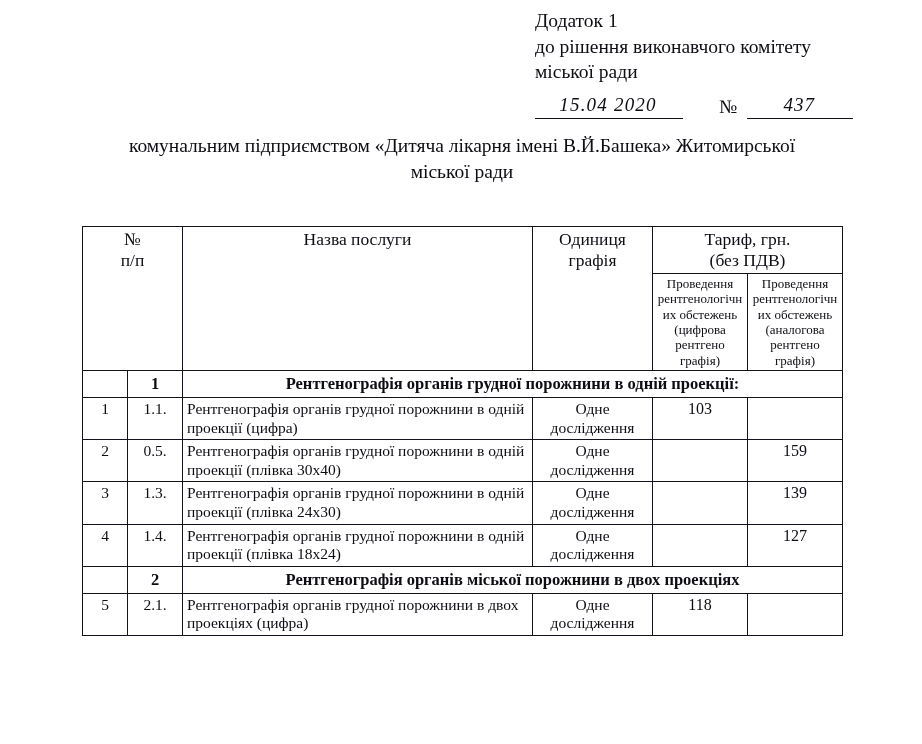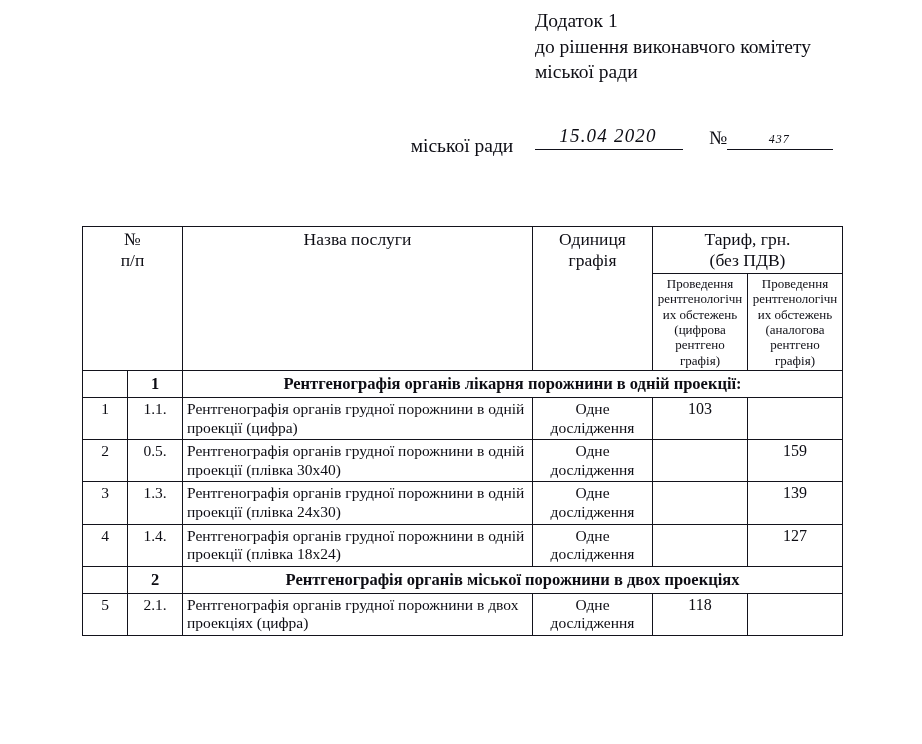--- a/index.html
+++ b/index.html
@@ -31,45 +31,45 @@
     font-size: 19.5px;
     line-height: 1.32;
   }
   .header-block .line {
     white-space: nowrap;
   }
   .date-row {
     margin-top: 7px;
     display: flex;
     align-items: flex-end;
+    gap: 10px;
     position: relative;
   }
   .date-hand {
     font-family: "Liberation Serif", serif;
     font-style: italic;
     font-size: 19px;
     letter-spacing: 1.2px;
     border-bottom: 1.4px solid #11111a;
     padding: 0 4px 1px 2px;
     min-width: 142px;
     text-align: center;
   }
   .no-label {
     font-size: 19px;
     padding-left: 26px;
   }
   .no-hand {
     font-style: italic;
-    font-size: 12px;
+    font-size: 19px;
     letter-spacing: 1px;
     border-bottom: 1.4px solid #11111a;
     padding: 0 6px 1px 4px;
     min-width: 96px;
     text-align: center;
-    margin-top: 40px;
   }
 
   
   .title {
     position: absolute;
     top: 133px;
     left: 62px;
     width: 800px;
     text-align: center;
     font-size: 19.5px;
@@ -159,20 +159,21 @@
     <div class="line">до рішення виконавчого комітету</div>
     <div class="line">міської ради</div>
     <div class="date-row">
       <span class="date-hand">15.04 2020</span>
       <span class="no-label">№</span>
       <span class="no-hand">437</span>
     </div>
   </div>
 
   <div class="title">
+    <div>комунальним підприємством «Дитяча лікарня імені В.Й.Башека» Житомирської</div>
     <div>міської ради</div>
   </div>
 
   <table class="tariff">
     <colgroup>
       <col class="c-num">
       <col class="c-idx">
       <col class="c-name">
       <col class="c-unit">
       <col class="c-p1">
@@ -197,21 +198,21 @@
       <tr>
         <th class="head-sub">Проведення рентгенологічн их обстежень (цифрова рентгено графія)</th>
         <th class="head-sub">Проведення рентгенологічн их обстежень (аналогова рентгено графія)</th>
       </tr>
     </thead>
     <tbody>
 
       <tr class="section-row">
         <td class="sec-num empty"></td>
         <td class="sec-idx">1</td>
-        <td colspan="4">Рентгенографія органів лікарня порожнини в одній проекції:</td>
+        <td colspan="4">Рентгенографія органів грудної порожнини в одній проекції:</td>
       </tr>
 
       <tr>
         <td class="cell-num">1</td>
         <td class="cell-idx">1.1.</td>
         <td class="cell-name">Рентгенографія органів грудної порожнини в одній проекції (цифра)</td>
         <td class="cell-unit">Одне дослідження</td>
         <td class="cell-price">103</td>
         <td class="cell-price"></td>
       </tr>

